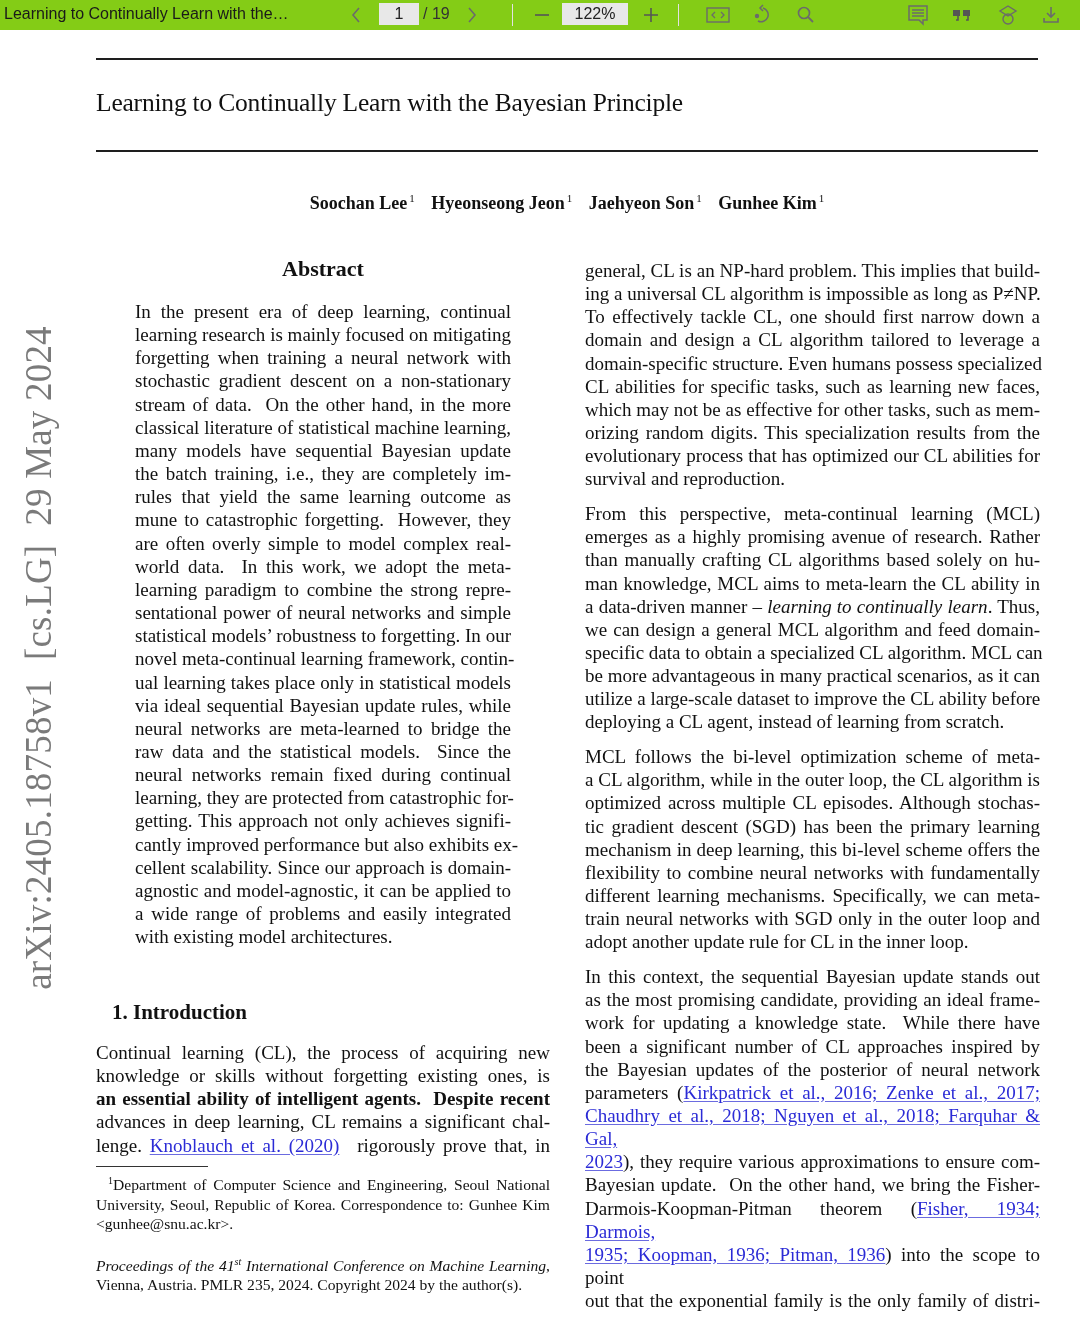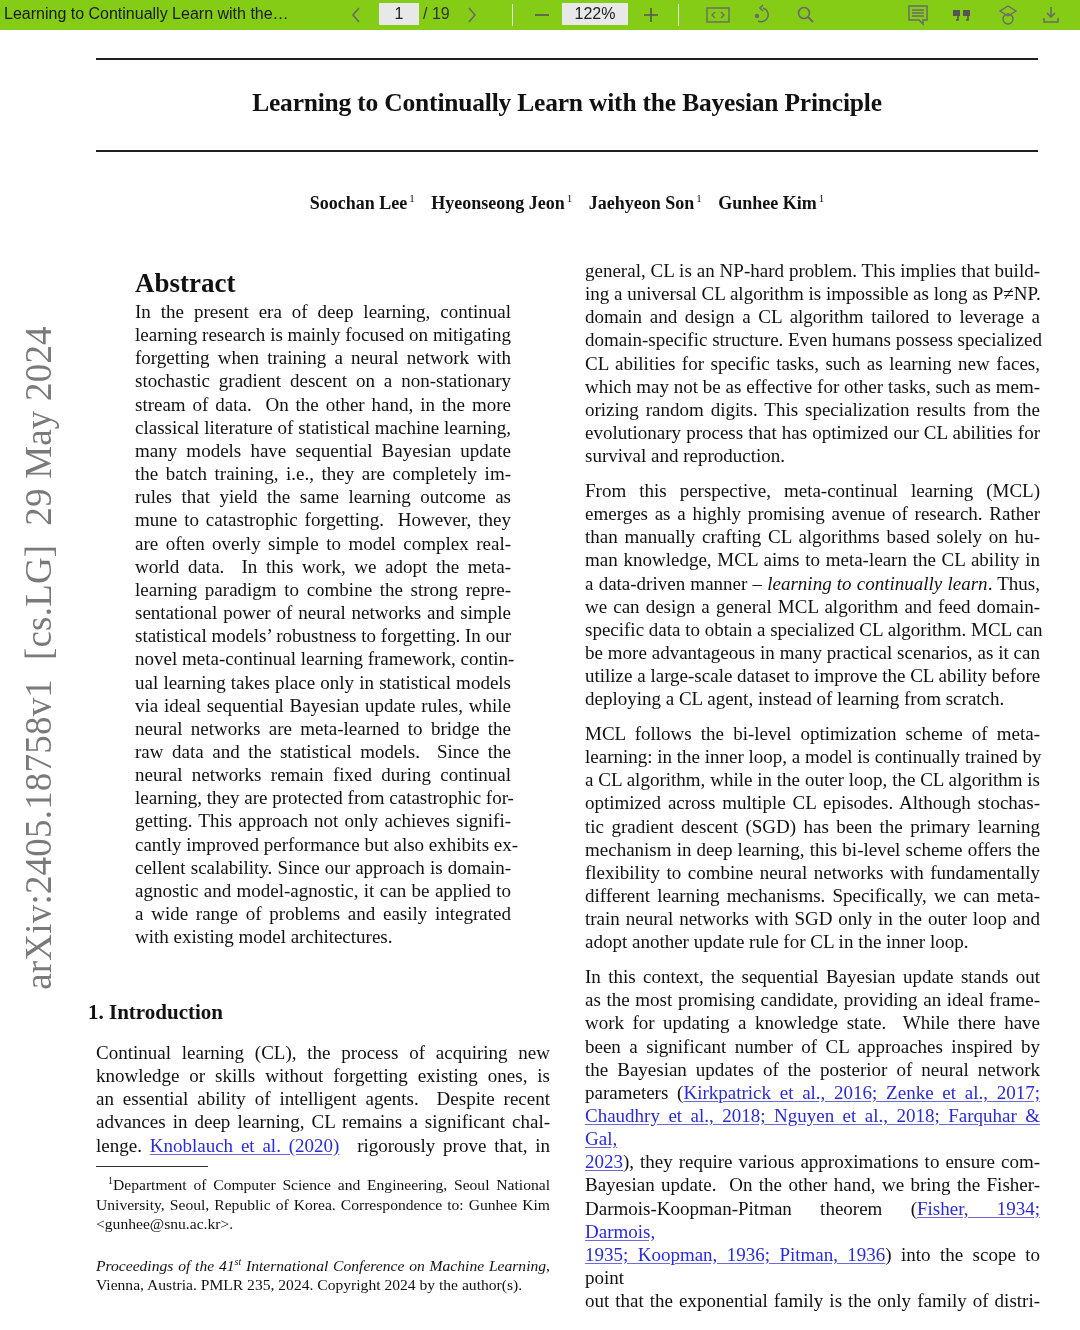--- a/index.html
+++ b/index.html
@@ -23,47 +23,47 @@
   .page-total { position: absolute; left: 423px; top: 5px; font-size: 16px; color: #333; }
   .zoom-field {
     position: absolute; left: 562px; top: 3px; width: 66px; height: 22px;
     background: #e8e8e8; font-size: 16px; text-align: center; line-height: 22px; color: #222;
   }
   .tb-sep { position: absolute; top: 4px; width: 1px; height: 22px; background: #e2e2e2; }
 
   
   .rule { position: absolute; left: 96px; width: 942px; height: 2px; background: #1e1e1e; }
   .paper-title {
-    position: absolute; left: 96px; top: 88px; width: 942px; text-align: center;
-    font-family: "Liberation Serif", serif; font-weight: bold; font-size: 25.5px; letter-spacing: -0.2px;
+    position: absolute; left: 96px; top: 88px; width: 942px; 
+    font-family: "Liberation Serif", serif; font-weight: normal; font-size: 25.5px; letter-spacing: -0.2px;
   }
   .authors {
     position: absolute; left: 96px; top: 192px; width: 942px; text-align: center;
     font-weight: bold; font-size: 18px;
   }
   .authors .author { margin: 0 6px; }
   .authors sup { font-weight: normal; font-size: 11px; vertical-align: 7px; margin-left: 2px; }
 
   .arxiv-stamp {
     position: absolute; left: 38px; top: 658px;
     transform: translate(-50%, -50%) rotate(-90deg);
     font-size: 37px; color: #7a7a7a; white-space: nowrap; letter-spacing: 0.2px;
   }
 
   .abstract-heading {
-    position: absolute; left: 135px; top: 268px; width: 376px; 
-    font-weight: bold; font-size: 27px;
+    position: absolute; left: 135px; top: 256px; width: 376px; text-align: center;
+    font-weight: bold; font-size: 22px;
   }
   .col {
     position: absolute; font-size: 19px; line-height: 23.15px; text-align: justify;
     hyphens: none;
   }
   .col p { text-align: justify; }
   .abstract-body { left: 135px; top: 300px; width: 376px; }
-  .intro-heading { position: absolute; left: 88px; top: 1000px; font-weight: bold; font-size: 21px; }
+  .intro-heading { position: absolute; left: 112px; top: 1000px; font-weight: bold; font-size: 21px; }
   .intro-body { left: 96px; top: 1041px; width: 454px; }
   .right-col { left: 585px; top: 259px; width: 455px; }
   .right-col p { margin-bottom: 11.5px; }
 
   a.cite { color: #2b2bd6; text-decoration: underline; text-decoration-color: #6b6be0; text-underline-offset: 2px; }
 
   .footnote-rule { position: absolute; left: 96px; top: 1166px; width: 112px; height: 1px; background: #333; }
   .footnotes { position: absolute; left: 96px; top: 1171px; width: 454px; font-size: 15.6px; line-height: 19.6px; }
   .footnotes p { text-align: justify; }
   .footnotes .fn1 { text-indent: 12px; }
@@ -200,52 +200,52 @@
       <span class="text-line" style="white-space: pre;">agnostic and model-agnostic, it can be applied to</span>
       <span class="text-line" style="white-space: pre;">a wide range of problems and easily integrated</span>
       <span class="text-line last" style="white-space: pre;">with existing model architectures.</span>
     </div>
 
   <h2 class="intro-heading">1. Introduction</h2>
   <div class="col intro-body">
     <div id="intro-lines">
         <span class="text-line" style="white-space: pre;">Continual learning (CL), the process of acquiring new</span>
         <span class="text-line" style="white-space: pre;">knowledge or skills without forgetting existing ones, is</span>
-        <span class="text-line" style="white-space: pre;">an essential ability of intelligent agents.  Despite recent</span>
+        <span class="text-line" style="white-space: pre; font-weight: bold;">an essential ability of intelligent agents.  Despite recent</span>
         <span class="text-line" style="white-space: pre;">advances in deep learning, CL remains a significant chal-</span>
       </div>
     <span class="text-line"><span style="white-space:pre;">lenge. </span><a class="cite">Knoblauch et al. (2020)</a><span style="white-space:pre;margin-left:10px;"> rigorously prove that, in</span></span>
   </div>
 
   <div class="footnote-rule"></div>
   <div class="footnotes">
     <p class="fn1"><sup>1</sup><span>Department of Computer Science and Engineering, Seoul National University, Seoul, Republic of Korea. Correspondence to: Gunhee Kim &lt;gunhee@snu.ac.kr&gt;.</span></p>
     <p class="proc"><em>Proceedings of the 41</em><sup><em>st</em></sup><em> International Conference on Machine Learning</em><span>, Vienna, Austria. PMLR 235, 2024. Copyright 2024 by the author(s).</span></p>
   </div>
 
   <div class="col right-col">
     <p id="rp1">
         <span class="text-line" style="white-space: pre;">general, CL is an NP-hard problem. This implies that build-</span>
         <span class="text-line" style="white-space: pre;">ing a universal CL algorithm is impossible as long as P≠NP.</span>
+        <span class="text-line" style="white-space: pre;">To effectively tackle CL, one should first narrow down a</span>
         <span class="text-line" style="white-space: pre;">domain and design a CL algorithm tailored to leverage a</span>
         <span class="text-line" style="white-space: pre;">domain-specific structure. Even humans possess specialized</span>
         <span class="text-line" style="white-space: pre;">CL abilities for specific tasks, such as learning new faces,</span>
         <span class="text-line" style="white-space: pre;">which may not be as effective for other tasks, such as mem-</span>
         <span class="text-line" style="white-space: pre;">orizing random digits. This specialization results from the</span>
         <span class="text-line" style="white-space: pre;">evolutionary process that has optimized our CL abilities for</span>
         <span class="text-line last" style="white-space: pre;">survival and reproduction.</span>
       </p>
     <p>
       <span id="rp2a"><span class="text-line" style="white-space: pre;">From this perspective, meta-continual learning (MCL)</span><span class="text-line" style="white-space: pre;">emerges as a highly promising avenue of research. Rather</span><span class="text-line" style="white-space: pre;">than manually crafting CL algorithms based solely on hu-</span><span class="text-line" style="white-space: pre;">man knowledge, MCL aims to meta-learn the CL ability in</span></span>
       <span class="text-line"><span style="white-space:pre;">a data-driven manner – </span><em>learning to continually learn</em><span>. Thus,</span></span>
       <span id="rp2b"><span class="text-line" style="white-space: pre;">we can design a general MCL algorithm and feed domain-</span><span class="text-line" style="white-space: pre;">specific data to obtain a specialized CL algorithm. MCL can</span><span class="text-line" style="white-space: pre;">be more advantageous in many practical scenarios, as it can</span><span class="text-line" style="white-space: pre;">utilize a large-scale dataset to improve the CL ability before</span><span class="text-line last" style="white-space: pre;">deploying a CL agent, instead of learning from scratch.</span></span>
     </p>
     <p id="rp3">
         <span class="text-line" style="white-space: pre;">MCL follows the bi-level optimization scheme of meta-</span>
-        <span class="text-line" style="white-space: pre;">learning: in the inner loop, a model is continually trained by</span>
         <span class="text-line" style="white-space: pre;">a CL algorithm, while in the outer loop, the CL algorithm is</span>
         <span class="text-line" style="white-space: pre;">optimized across multiple CL episodes. Although stochas-</span>
         <span class="text-line" style="white-space: pre;">tic gradient descent (SGD) has been the primary learning</span>
         <span class="text-line" style="white-space: pre;">mechanism in deep learning, this bi-level scheme offers the</span>
         <span class="text-line" style="white-space: pre;">flexibility to combine neural networks with fundamentally</span>
         <span class="text-line" style="white-space: pre;">different learning mechanisms. Specifically, we can meta-</span>
         <span class="text-line" style="white-space: pre;">train neural networks with SGD only in the outer loop and</span>
         <span class="text-line last" style="white-space: pre;">adopt another update rule for CL in the inner loop.</span>
       </p>
     <p>

